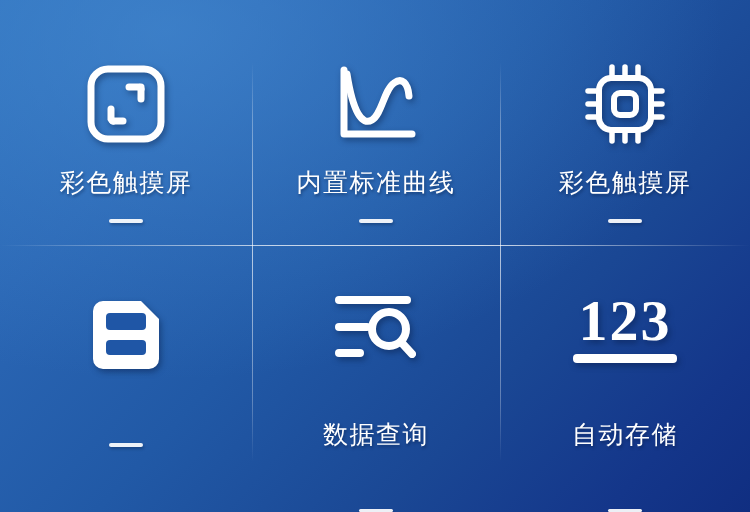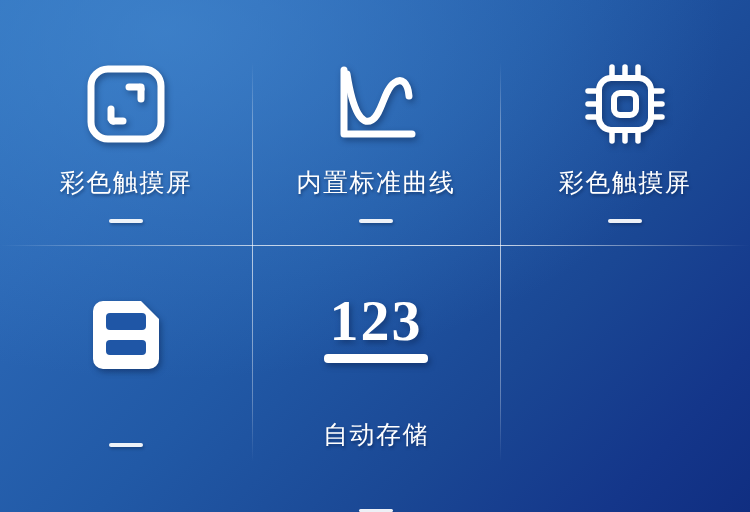--- a/index.html
+++ b/index.html
@@ -185,20 +185,35 @@
       <div class="icon-wrap">
         <svg width="74" height="76" viewBox="0 0 74 76" fill="none">
           <path d="M10 4 L52 4 L70 22 L70 62 A10 10 0 0 1 60 72 L14 72 A10 10 0 0 1 4 62 L4 14 A10 10 0 0 1 14 4 Z" fill="#ffffff"></path>
           <rect x="17" y="16" width="40" height="17" rx="4" ry="4" fill="#1f56a6"></rect>
           <rect x="17" y="43" width="40" height="15" rx="4" ry="4" fill="#1f56a6"></rect>
         </svg>
       </div>
       <div class="dash"></div>
     </div>
 
+    <div class="cell row2">
+      <div class="icon-wrap">
+        <svg width="86" height="74" viewBox="0 0 86 74" fill="none">
+          <g stroke="#ffffff" stroke-width="8" stroke-linecap="round">
+            <path d="M6 9 L74 9"></path>
+            <path d="M6 36 L34 36"></path>
+            <path d="M6 62 L27 62"></path>
+          </g>
+          <circle cx="56" cy="38" r="17" stroke="#ffffff" stroke-width="8" fill="none"></circle>
+          <path d="M68 51 L79 63" stroke="#ffffff" stroke-width="8" stroke-linecap="round"></path>
+        </svg>
+      </div>
+      <div class="cell-label">数据查询</div>
+      <div class="dash"></div>
+    </div>
 
     <div class="cell row2">
       <div class="icon-wrap">
         <div class="numblock">
           <div class="numtext">123</div>
           <div class="numbar"></div>
         </div>
       </div>
       <div class="cell-label">自动存储</div>
       <div class="dash"></div>

